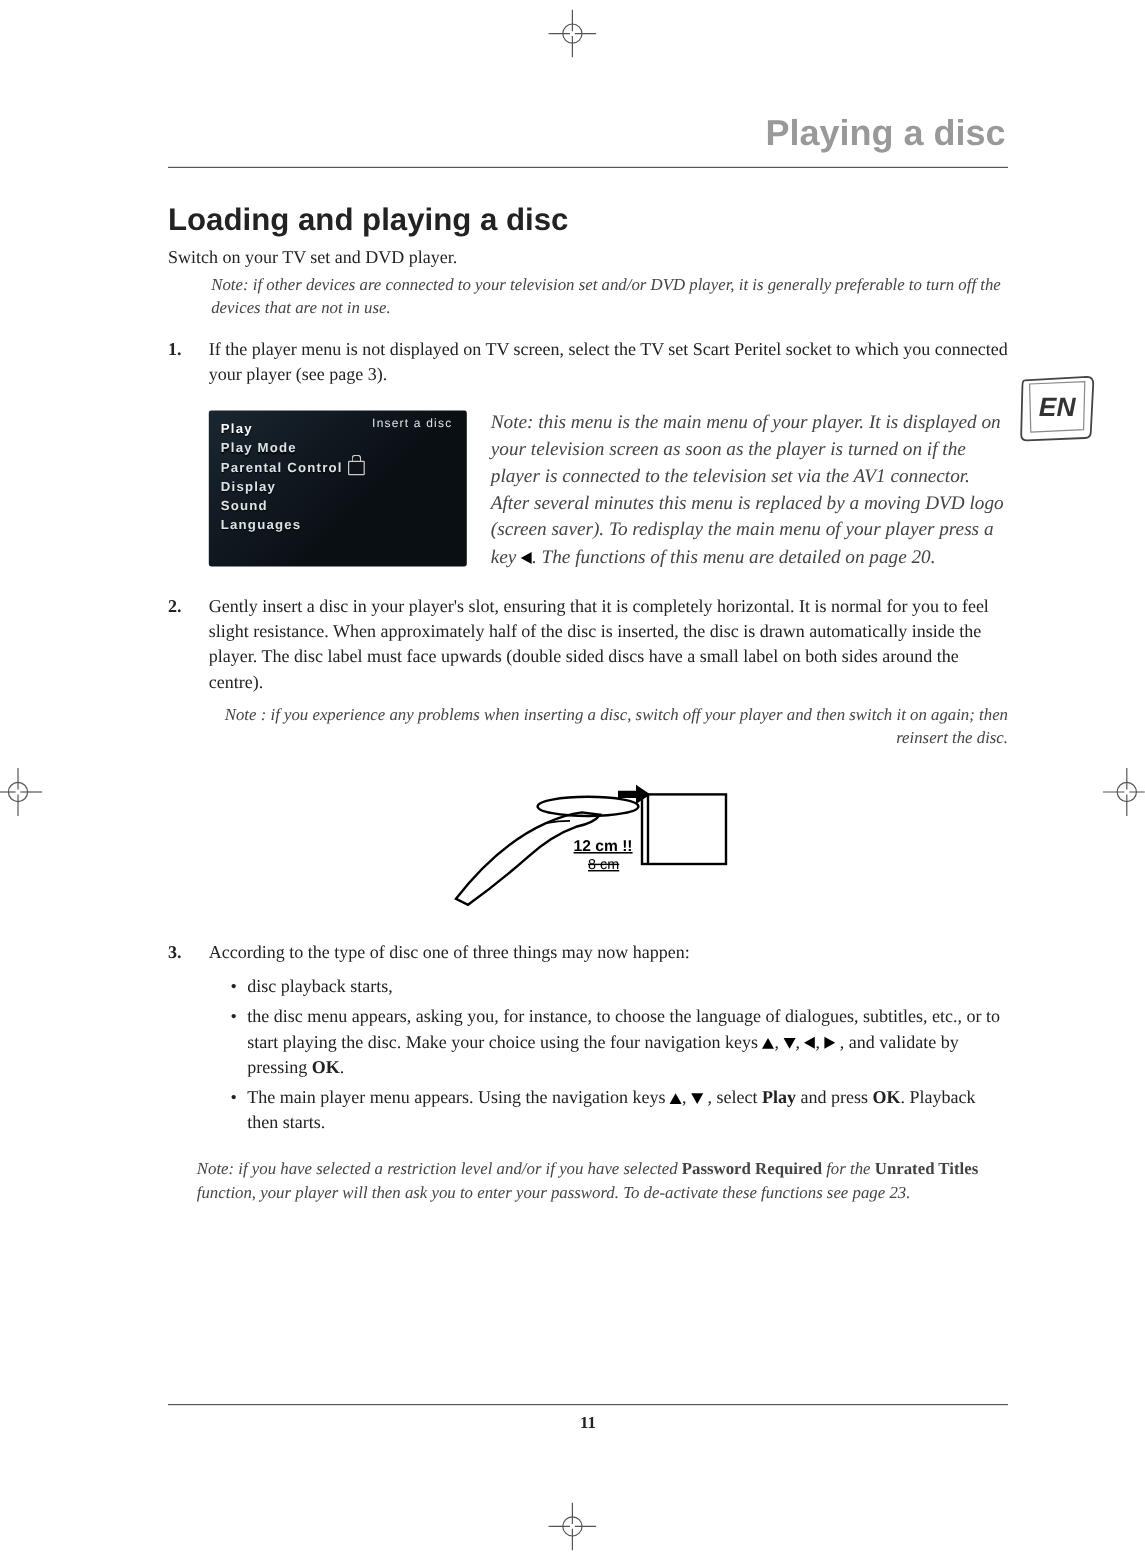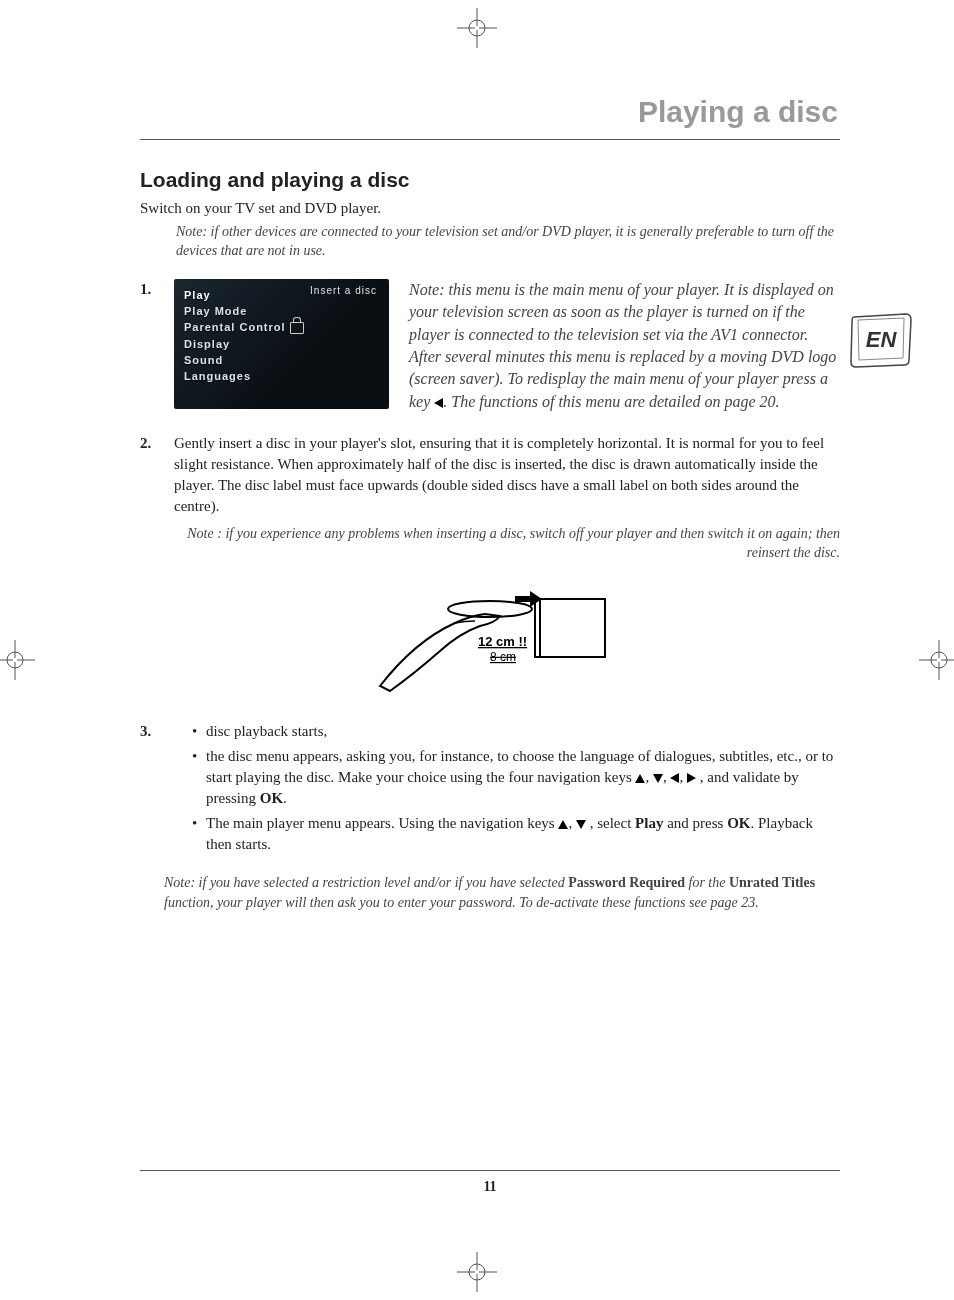--- a/index.html
+++ b/index.html
@@ -51,21 +51,21 @@
     margin: 0 0 10px 0;
     padding-right: 2px;
   }
   hr.rule {
     border: none;
     border-top: 1px solid #555;
     margin: 0 0 28px 0;
   }
   .section-title {
     font-family: Arial, Helvetica, sans-serif;
-    font-size: 21px;
+    font-size: 26px;
     font-weight: bold;
     margin: 0 0 8px 0;
   }
   .intro {
     font-size: 15px;
     margin: 0 0 6px 0;
   }
   .note {
     font-style: italic;
     font-size: 14px;
@@ -257,20 +257,21 @@
     <div class="chapter-title">Playing a disc</div>
     <hr class="rule">
 
     <div class="section-title">Loading and playing a disc</div>
     <div class="intro">Switch on your TV set and DVD player.</div>
     <div class="note">Note: if other devices are connected to your television set and/or DVD player, it is generally preferable to turn off the devices that are not in use.</div>
 
     <ol class="steps">
       <li>
         <span class="num">1.</span>
+        <span>If the player menu is not displayed on TV screen, select the TV set Scart Peritel socket to which you connected your player (see page 3).</span>
       </li>
     </ol>
 
     <div class="row-menu">
       <div class="menu-shot">
         <div class="right-label">Insert a disc</div>
         <div class="mi sel">Play</div>
         <div class="mi">Play Mode</div>
         <div class="mi"><span>Parental Control</span><span class="lock-icon"></span></div>
         <div class="mi">Display</div>
@@ -304,20 +305,21 @@
         <path d="M95 42 Q105 40 115 40" fill="none" stroke="#000" stroke-width="1.5"></path>
 
         <text x="118" y="65" font-family="Arial" font-size="13" font-weight="bold" text-decoration="underline">12 cm !!</text>
         <text x="130" y="80" font-family="Arial" font-size="12" text-decoration="line-through underline">8 cm</text>
       </svg>
     </div>
 
     <ol class="steps">
       <li>
         <span class="num">3.</span>
+        <span>According to the type of disc one of three things may now happen:</span>
         <ul class="bullets">
           <li>disc playback starts,</li>
           <li>
             <span>the disc menu appears, asking you, for instance, to choose the language of dialogues, subtitles, etc., or to start playing the disc. Make your choice using the four navigation keys </span>
             <span class="tri tri-up"></span>, 
             <span class="tri tri-down"></span>, 
             <span class="tri tri-left"></span>, 
             <span class="tri tri-right"></span>
             <span>, and validate by pressing </span><b>OK</b>.
           </li>

